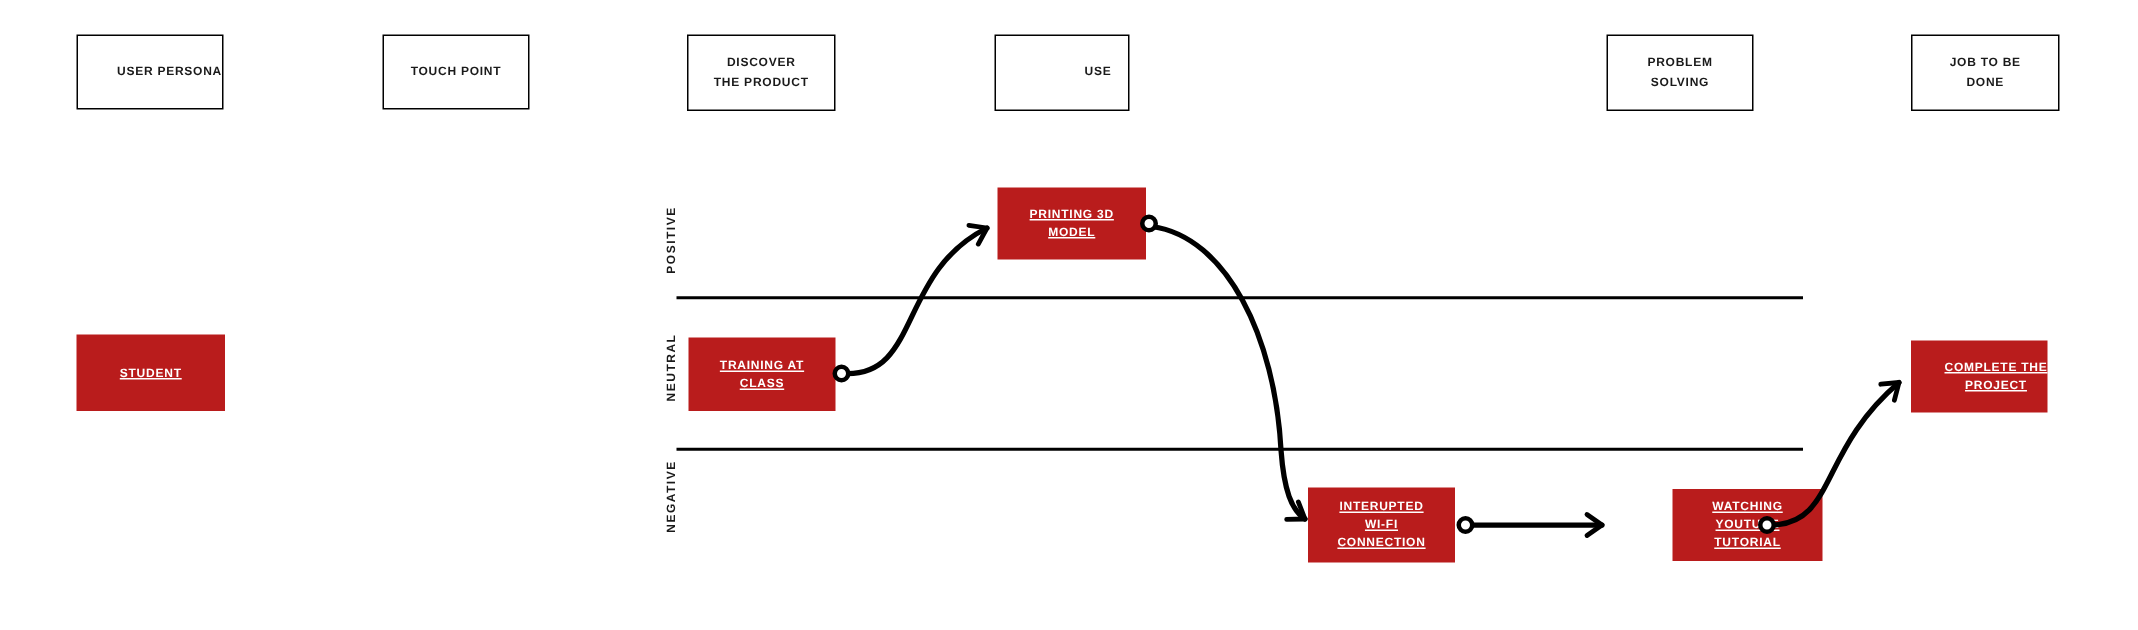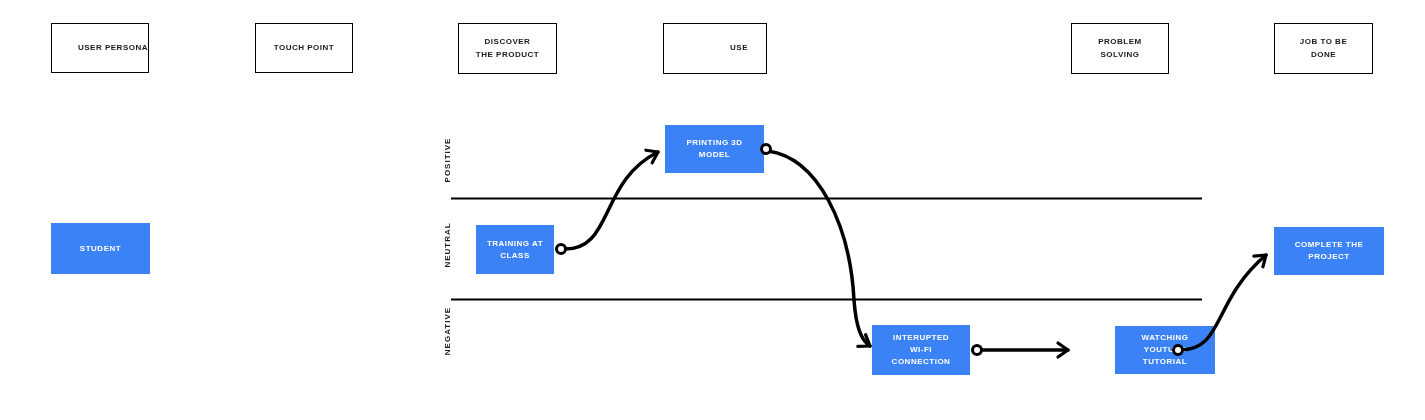--- a/index.html
+++ b/index.html
@@ -28,32 +28,33 @@
     font-size: 8px;
     font-weight: bold;
     letter-spacing: 0.5px;
     line-height: 1.55;
     white-space: pre-line;
     text-transform: uppercase;
   }
   .node {
     position: absolute;
     box-sizing: border-box;
-    background: #3b82f6;
+    background: #b91c1c;
     color: #ffffff;
     display: flex;
     align-items: center;
     justify-content: center;
     text-align: center;
     font-size: 8px;
     font-weight: bold;
     letter-spacing: 0.5px;
     line-height: 1.5;
     white-space: pre-line;
     text-transform: uppercase;
+    text-decoration: underline;
   }
   .vlabel {
     position: absolute;
     width: 90px;
     height: 12px;
     display: flex;
     align-items: center;
     justify-content: center;
     transform: rotate(-90deg);
     font-size: 8px;
@@ -78,59 +79,59 @@
   <div class="hdr" style="left:51px;  top:23px; width:98px; height:50px;justify-content:flex-end;">
     <span>USER PERSONA</span>
   </div>
   <div class="hdr" style="left:255px; top:23px; width:98px; height:50px;">
     <span>TOUCH POINT</span>
   </div>
   <div class="hdr" style="left:458px; top:23px; width:99px; height:51px;">
     <span>DISCOVER
 THE PRODUCT</span>
   </div>
-  <div class="hdr" style="left:663px; top:23px; width:104px; height:51px;padding-left:48px;">
+  <div class="hdr" style="left:663px; top:23px; width:90px; height:51px;padding-left:48px;">
     <span>USE</span>
   </div>
   <div class="hdr" style="left:1071px; top:23px; width:98px; height:51px;">
     <span>PROBLEM
 SOLVING</span>
   </div>
   <div class="hdr" style="left:1274px; top:23px; width:99px; height:51px;">
     <span>JOB TO BE
 DONE</span>
   </div>
 
   <div class="vlabel" style="left:402px; top:154px;">POSITIVE</div>
   <div class="vlabel" style="left:402px; top:239px;">NEUTRAL</div>
   <div class="vlabel" style="left:402px; top:325px;">NEGATIVE</div>
 
   <div class="node" style="left:51px; top:223px; width:99px; height:51px;">
     <span>STUDENT</span>
   </div>
 
-  <div class="node" style="left:459px; top:225px; width:78px; height:49px;margin-left:17px;">
+  <div class="node" style="left:459px; top:225px; width:98px; height:49px;">
     <span>TRAINING AT
 CLASS</span>
   </div>
   <div class="node" style="left:665px; top:125px; width:99px; height:48px;">
     <span>PRINTING 3D
 MODEL</span>
   </div>
   <div class="node" style="left:828px; top:325px; width:98px; height:50px;margin-left:44px;">
     <span>INTERUPTED
 WI-FI
 CONNECTION</span>
   </div>
   <div class="node" style="left:1075px; top:326px; width:100px; height:48px;margin-left:40px;">
     <span>WATCHING
 YOUTUBE
 TUTORIAL</span>
   </div>
-  <div class="node" style="left:1274px; top:227px; width:110px; height:48px;">
+  <div class="node" style="left:1274px; top:227px; width:91px; height:48px;justify-content:flex-end;">
     <span>COMPLETE THE
 PROJECT</span>
   </div>
 
   <svg class="overlay" width="1425" height="420" viewBox="0 0 1425 420">
     <defs>
       <marker id="chev" orient="auto" markerUnits="userSpaceOnUse" viewBox="-14 -11 18 22" markerWidth="18" markerHeight="22" refX="0" refY="0">
         <path d="M -10 -7 L 0 0 L -10 7" fill="none" stroke="#000000" stroke-width="3.2" stroke-linecap="round" stroke-linejoin="round"></path>
       </marker>
     </defs>

